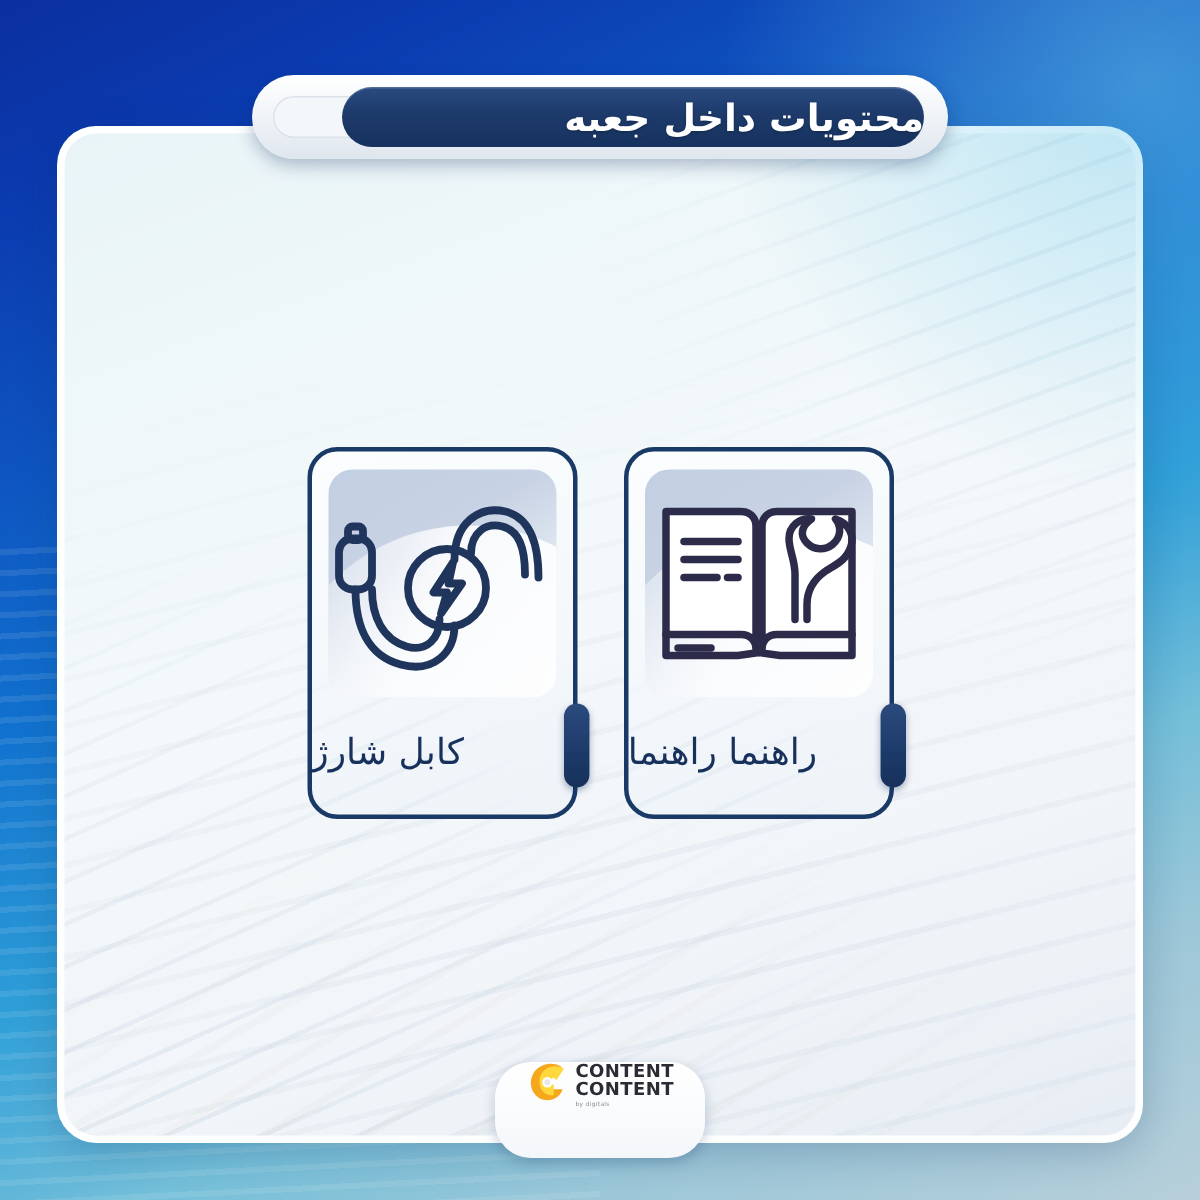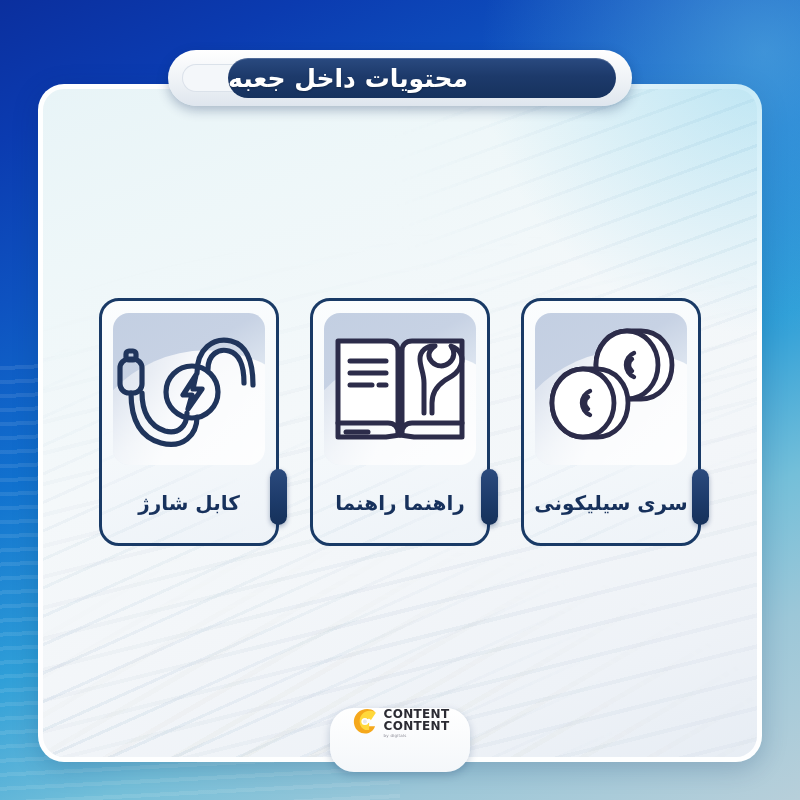--- a/index.html
+++ b/index.html
@@ -133,21 +133,21 @@
     box-shadow: 0 4px 12px rgba(10,35,85,.30);
   }
   #title-inner {
     position: absolute;
     left: 60px; top: 8px;
     right: 16px; bottom: 8px;
     border-radius: 22px;
     background: linear-gradient(180deg, #2a4a80 0%, #1d3a6b 45%, #16325e 100%);
     display: flex;
     align-items: center;
-    justify-content: flex-start;
+    justify-content: flex-end;
     box-shadow: inset 0 1px 0 rgba(255,255,255,.18);
   }
   #title-text {
     color: #ffffff;
     font-size: 25px;
     font-weight: 700;
     direction: rtl;
     letter-spacing: .5px;
     text-shadow: 0 1px 2px rgba(0,0,0,.25);
     white-space: nowrap;
@@ -215,24 +215,24 @@
   }
   .icon-box svg {
     position: absolute;
     inset: 0;
     width: 100%; height: 100%;
   }
   .card-label {
     position: absolute;
     left: 0; right: 0;
     bottom: 28px;
-    text-align: center;
+    text-align: left;
     color: #17315c;
-    font-size: 20px;
-    font-weight: 700;
+    font-size: 24px;
+    font-weight: 400;
     direction: rtl;
     white-space: nowrap;
   }
   .side-pill {
     position: absolute;
     right: -11px;
     top: 168px;
     width: 17px; height: 56px;
     border-radius: 9px;
     background: linear-gradient(180deg,#2b4a7d 0%, #1c3a69 60%, #16315a 100%);
@@ -344,46 +344,20 @@
             <path d="M55 72 H62"></path>
 
             <path d="M100 100 V70 C100 60, 96 54, 96 46 C96 38, 103 32, 111 33 C104 38, 103 44, 108 49 C113 54, 120 54, 125 50 C131 45, 131 38, 127 33 C136 36, 140 44, 137 52 C134 61, 126 64, 120 68 C113 73, 108 80, 108 90 V100"></path>
           </g>
         </svg>
       </div>
       <div class="card-label">راهنما راهنما</div>
       <div class="side-pill"></div>
     </div>
 
-    <div class="card">
-      <div class="card-sheen"></div>
-      <div class="icon-box">
-        <div class="swoosh"></div>
-        <svg viewBox="0 0 152 152">
-          <g stroke="#2c2c4a" stroke-width="4.8" stroke-linecap="round" stroke-linejoin="round" fill="#ffffff">
-
-            <path d="M106 18 C124 18, 137 33, 137 52 C137 71, 124 86, 106 86 L92 86 C74 86, 61 71, 61 52 C61 33, 74 18, 92 18 Z"></path>
-            <ellipse cx="92" cy="52" rx="31" ry="34"></ellipse>
-            <g fill="none" stroke-width="4.4">
-              <path d="M99 40 A13 13 0 0 0 99 64"></path>
-              <path d="M97 46 A7.5 7.5 0 0 0 97 58"></path>
-            </g>
-
-            <path d="M62 56 C80 56, 93 71, 93 90 C93 109, 80 124, 62 124 L48 124 C30 124, 17 109, 17 90 C17 71, 30 56, 48 56 Z"></path>
-            <ellipse cx="48" cy="90" rx="31" ry="34"></ellipse>
-            <g fill="none" stroke-width="4.4">
-              <path d="M55 78 A13 13 0 0 0 55 102"></path>
-              <path d="M53 84 A7.5 7.5 0 0 0 53 96"></path>
-            </g>
-          </g>
-        </svg>
-      </div>
-      <div class="card-label">سری سیلیکونی</div>
-      <div class="side-pill"></div>
-    </div>
 
   </div>
 
   <div id="footer-logo">
     <svg id="logo-mark" viewBox="0 0 32 32">
       <path d="M28 4 C24 1, 18 0.5, 13 2.5 C5.5 5.5, 2 13, 4 20.5 C6 28, 14 32, 21 29.5 C25 28, 27.5 25, 28.5 21.5 L18.5 21.5 C17.5 23, 15.5 23.5, 14 22.5 C11.5 21, 11 17.5, 12.5 15 C14 12.5, 17.5 12, 19.5 13.5 L28 4 Z" fill="#f5a81c"></path>
       <path d="M29.5 5.5 C26 3, 21 2.5, 17 4.5 C11 7.5, 9 14, 11 20 C12.5 24.5, 17 27, 21.5 26 L21.5 17.5 C20 18.5, 18 18, 17.5 16.5 C17 14.5, 18.5 12.5, 20.5 12.5 C22 12.5, 23 13.5, 23.5 14.5 L29.5 5.5 Z" fill="#ffd83b"></path>
       <circle cx="16.5" cy="16" r="4.2" fill="#ffffff"></circle>
       <circle cx="16.5" cy="16" r="2.3" fill="#e7e7ea"></circle>
     </svg>

